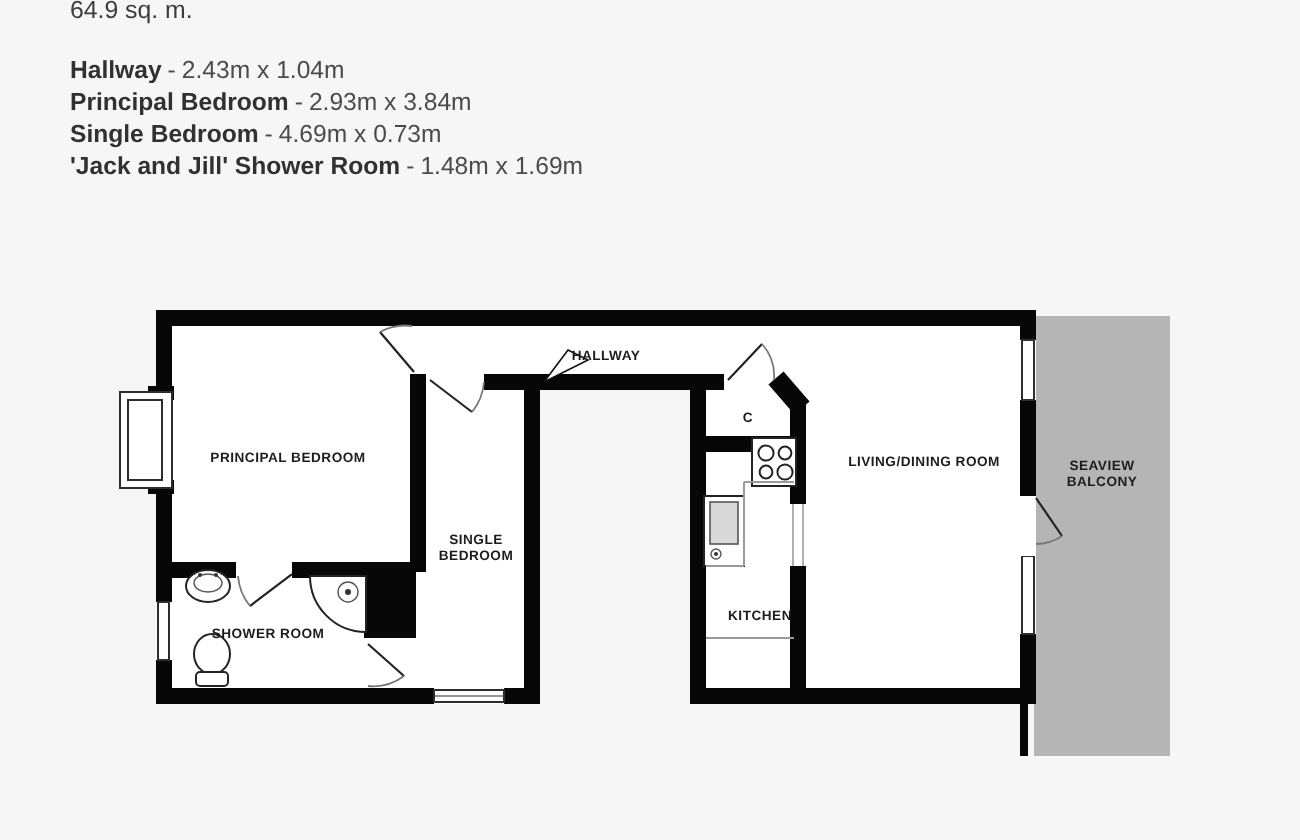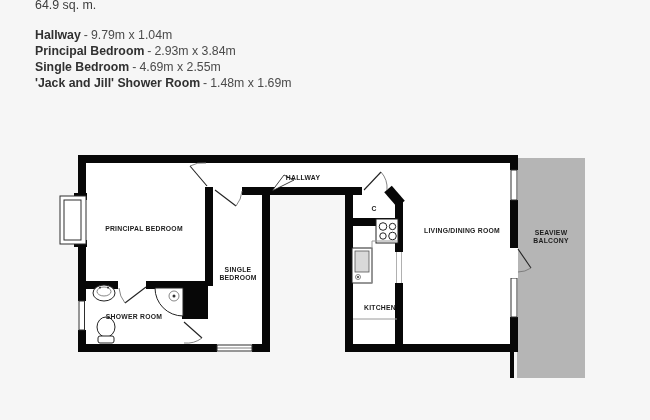--- a/index.html
+++ b/index.html
@@ -30,23 +30,23 @@
   .counter{stroke:#9a9a9a;stroke-width:1;fill:none}
 </style>
 </head>
 <body>
 
 <div class="stage">
 
   <div class="summary">
     <div class="area">64.9 sq. m.</div>
     <div class="rooms">
-      <div class="row"><span class="nm">Hallway</span><span class="sep">-</span><span class="dm">9.79m x 1.04m</span></div>
+      <div class="row"><span class="nm">Hallway</span><span class="sep">-</span><span class="dm">2.43m x 1.04m</span></div>
       <div class="row"><span class="nm">Principal Bedroom</span><span class="sep">-</span><span class="dm">2.93m x 3.84m</span></div>
-      <div class="row"><span class="nm">Single Bedroom</span><span class="sep">-</span><span class="dm">4.69m x 2.55m</span></div>
+      <div class="row"><span class="nm">Single Bedroom</span><span class="sep">-</span><span class="dm">4.69m x 0.73m</span></div>
       <div class="row"><span class="nm">'Jack and Jill' Shower Room</span><span class="sep">-</span><span class="dm">1.48m x 1.69m</span></div>
     </div>
   </div>
 
   <svg width="650" height="420" viewBox="0 0 650 420">
 
     <rect class="balcony" x="517" y="158" width="68" height="220"></rect>
 
     <g>
       <rect class="white" x="78" y="155" width="190" height="197"></rect>

